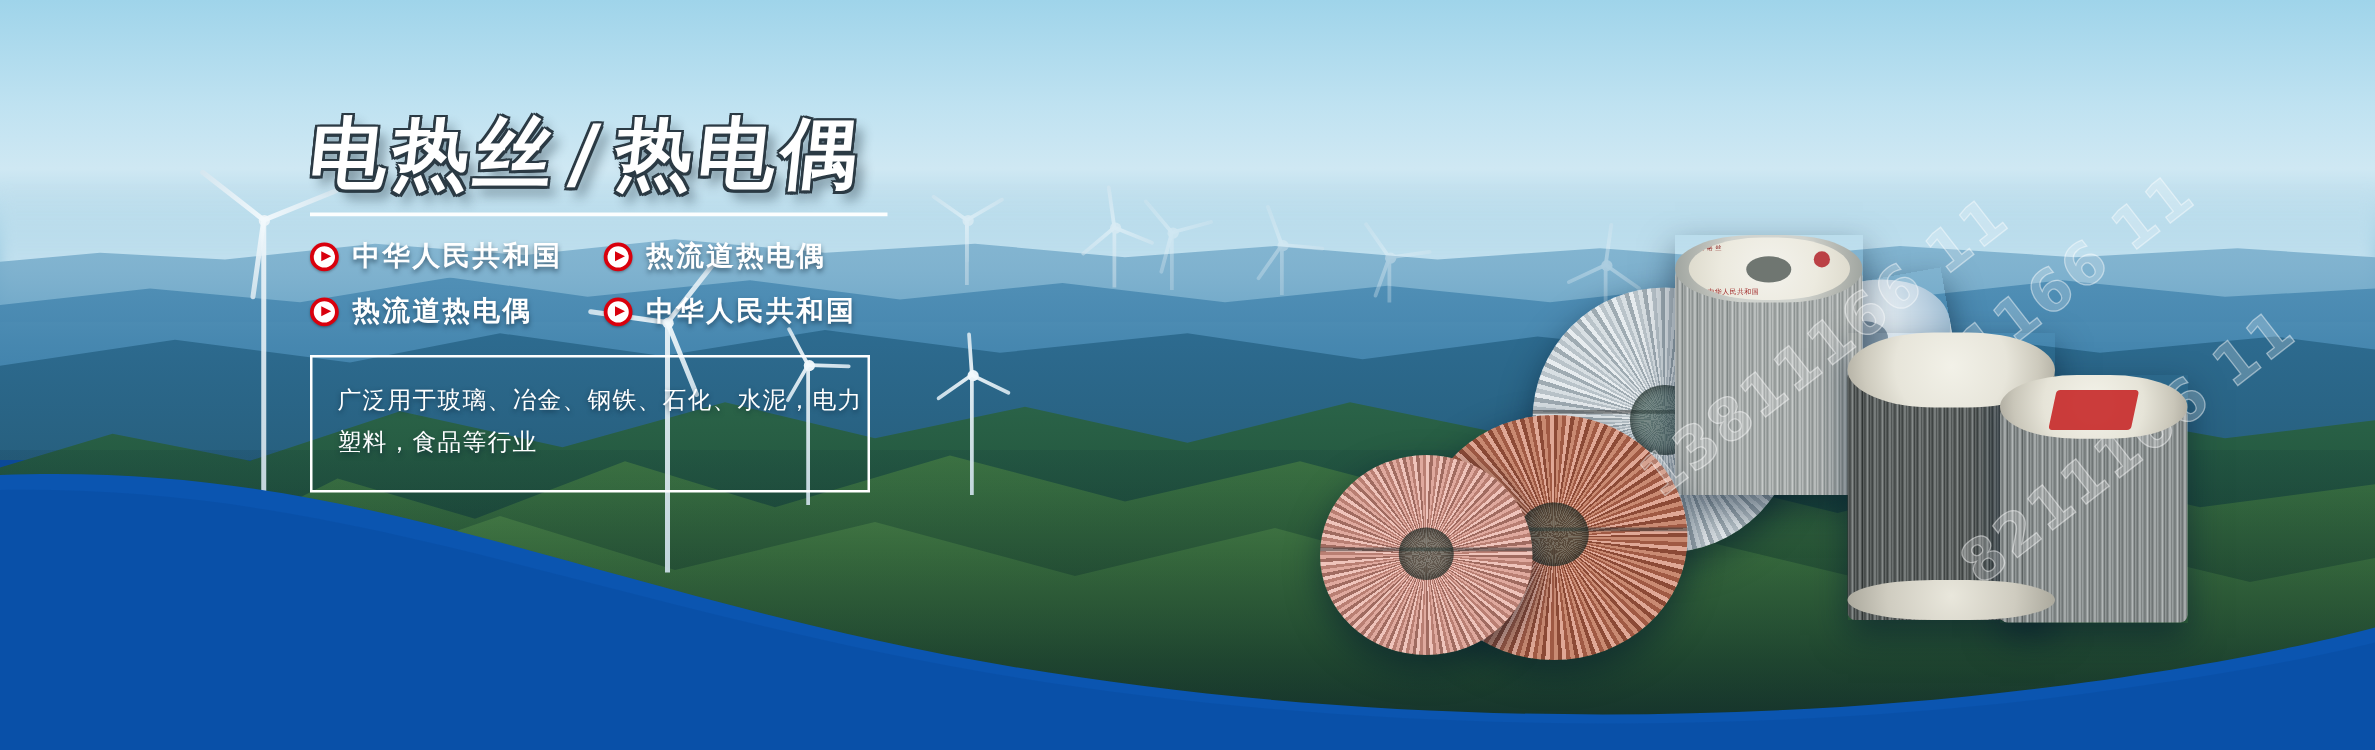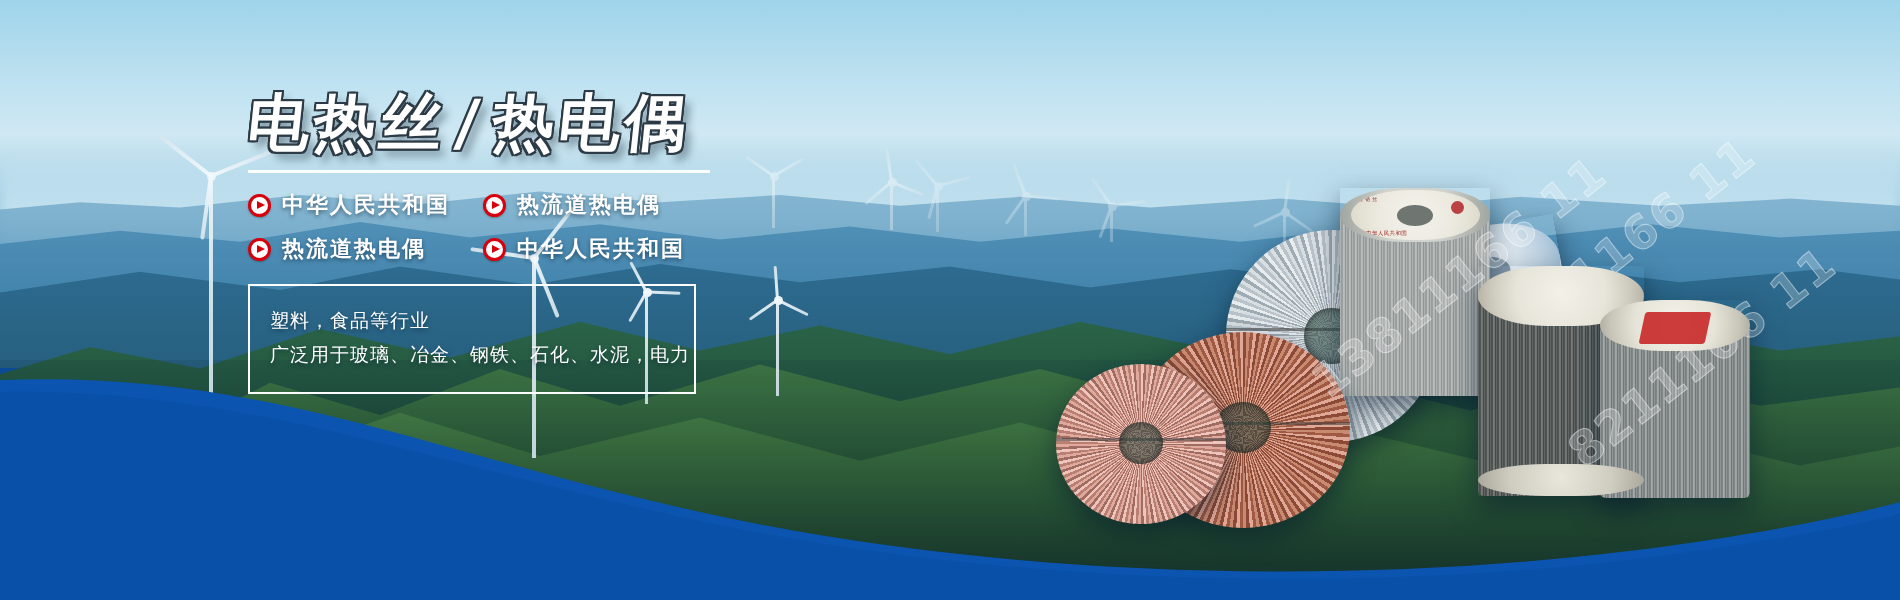--- a/index.html
+++ b/index.html
@@ -498,18 +498,18 @@
         <span class="bullet"></span>
         <span class="feature-label">热流道热电偶</span>
       </div>
       <div class="feature">
         <span class="bullet"></span>
         <span class="feature-label">中华人民共和国</span>
       </div>
     </div>
 
     <div class="desc-box">
+      <div class="desc-line">广泛用于玻璃、冶金、钢铁、石化、水泥，电力</div>
       <div class="desc-line">塑料，食品等行业</div>
-      <div class="desc-line">广泛用于玻璃、冶金、钢铁、石化、水泥，电力</div>
     </div>
   </div>
 
 </div>
 
 </body></html>

